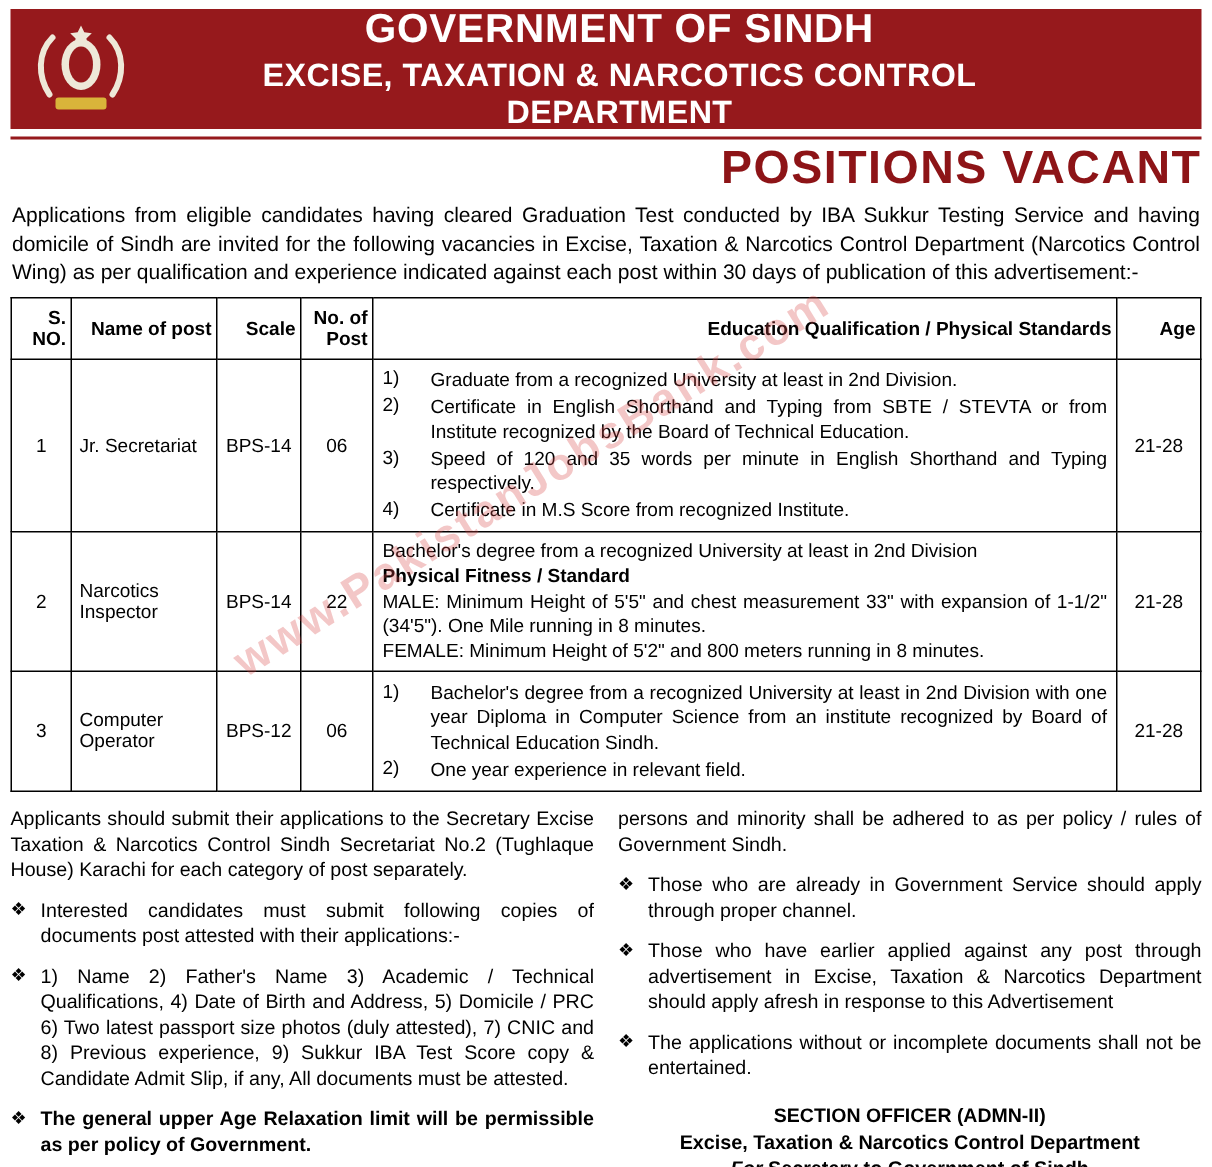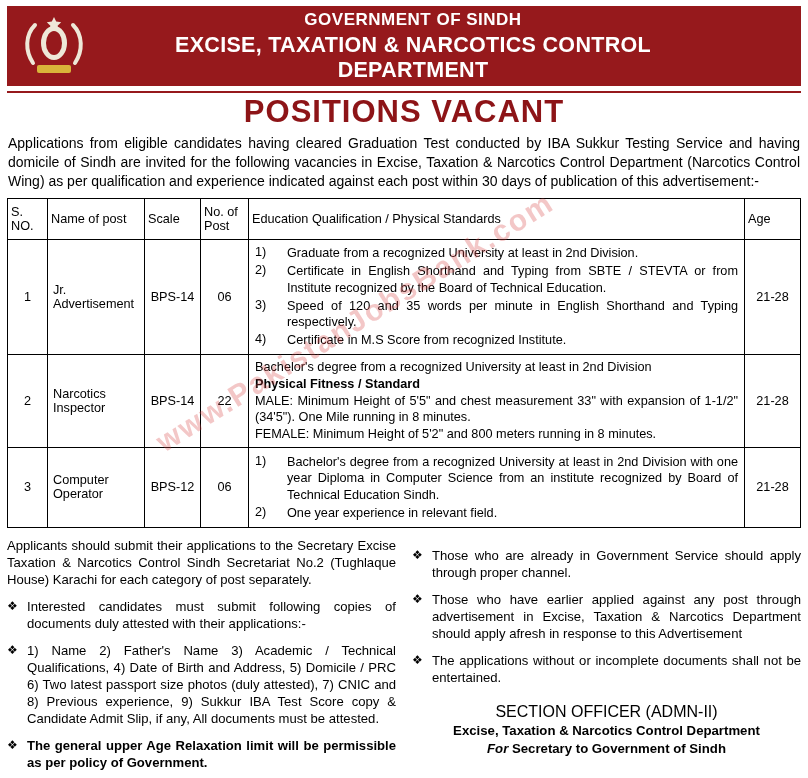--- a/index.html
+++ b/index.html
@@ -13,58 +13,58 @@
   .page { padding:6px 7px 0 7px; }
 
   
   .masthead {
     background:#96191c; color:#fff;
     display:flex; align-items:center;
     height:80px; padding:4px 12px;
   }
   .crest { width:70px; height:70px; flex:0 0 auto; margin-right:8px; }
   .mast-titles { flex:1; text-align:center; padding-right:60px; }
-  .mast-line1 { font-size:17px; font-weight:bold; letter-spacing:0.5px; }
+  .mast-line1 { font-size:27px; font-weight:bold; letter-spacing:0.5px; }
   .mast-line2 { font-size:21.5px; font-weight:bold; letter-spacing:0.3px; margin-top:3px; }
 
   .topline { border-top:2.5px solid #96191c; margin-top:5px; }
 
   .vacant-title {
-    text-align:center; color:#8d1417; font-weight:bold;
+    text-align:right; color:#8d1417; font-weight:bold;
     font-size:31px; letter-spacing:1px; padding:1px 0 3px 0;
   }
 
   .intro { font-size:14px; line-height:1.35; text-align:justify; margin:1px 1px 7px 1px; }
 
   
   table.jobs { width:100%; border-collapse:collapse; border:1.5px solid #000; }
   table.jobs th, table.jobs td {
     border:1px solid #000; padding:3px 5px;
     font-size:12.7px; vertical-align:middle;
   }
-  table.jobs th { text-align:left; font-weight:normal; padding:6px 3px; }
+  table.jobs th { text-align:right; font-weight:bold; padding:6px 3px; }
   td.c { text-align:center; }
   .qual { padding:4px 6px !important; }
   .qi { display:flex; margin:1.5px 0; }
   .qi .num { width:32px; flex:0 0 auto; }
   .qi .txt { flex:1; text-align:justify; line-height:1.3; }
   .qline { text-align:justify; line-height:1.32; }
   .qbold-underline { font-weight:bold; }
   .lead { font-weight:normal; }
 
   
   .cols { display:flex; gap:16px; margin-top:9px; }
   .col { flex:1; font-size:13.1px; line-height:1.3; text-align:justify; }
   .bullet { display:flex; margin-top:10px; }
   .bullet .sym { width:20px; flex:0 0 auto; font-size:12px; padding-top:1px; }
   .bullet .bt { flex:1; }
   .bold { font-weight:bold; }
 
   .sign { text-align:center; margin-top:16px; line-height:1.3; }
-  .s1 { font-weight:normal; font-size:16px; }
+  .s1 { font-weight:bold; font-size:13px; }
   .s2 { font-weight:bold; font-size:13.2px; }
   .s3 { font-weight:bold; font-size:13.2px; }
   .s3 .for-i { font-style:italic; }
 
   .watermark {
     position:absolute; left:150px; top:430px;
     transform:rotate(-32deg); transform-origin:left top;
     font-size:30px; font-weight:bold; color:rgba(216,70,70,0.30);
     letter-spacing:2px; pointer-events:none; white-space:nowrap;
   }
@@ -110,21 +110,21 @@
         <th>Name of post</th>
         <th>Scale</th>
         <th>No. of Post</th>
         <th>Education Qualification / Physical Standards</th>
         <th>Age</th>
       </tr>
     </thead>
     <tbody>
       <tr>
         <td class="c">1</td>
-        <td>Jr. Advertisement</td>
+        <td>Jr. Secretariat</td>
         <td class="c">BPS-14</td>
         <td class="c">06</td>
         <td class="qual">
           <div class="qi">
             <span class="num">1)</span>
             <span class="txt">Graduate from a recognized University at least in 2nd Division.</span>
           </div>
           <div class="qi">
             <span class="num">2)</span>
             <span class="txt">Certificate in English Shorthand and Typing from SBTE / STEVTA or from Institute recognized by the Board of Technical Education.</span>
@@ -173,38 +173,39 @@
     </tbody>
   </table>
 
   <div class="cols">
 
     <div class="col">
       <div>Applicants should submit their applications to the Secretary Excise Taxation &amp; Narcotics Control Sindh Secretariat No.2 (Tughlaque House) Karachi for each category of post separately.</div>
 
       <div class="bullet">
         <span class="sym">❖</span>
-        <span class="bt">Interested candidates must submit following copies of documents duly attested with their applications:-</span>
+        <span class="bt">Interested candidates must submit following copies of documents post attested with their applications:-</span>
       </div>
       <div class="bullet">
         <span class="sym">❖</span>
         <span class="bt">1) Name 2) Father's Name 3) Academic / Technical Qualifications, 4) Date of Birth and Address, 5) Domicile / PRC 6) Two latest passport size photos (duly attested), 7) CNIC and 8) Previous experience, 9) Sukkur IBA Test Score copy &amp; Candidate Admit Slip, if any, All documents must be attested.</span>
       </div>
       <div class="bullet">
         <span class="sym">❖</span>
         <span class="bt bold">The general upper Age Relaxation limit will be permissible as per policy of Government.</span>
       </div>
       <div class="bullet">
         <span class="sym">❖</span>
         <span class="bt">The posts will be filled in on Urban / Rural quota and as per prescribed rules of Government of Sindh.</span>
       </div>
 
     </div>
 
     <div class="col">
+      <div>persons and minority shall be adhered to as per policy / rules of Government Sindh.</div>
 
       <div class="bullet">
         <span class="sym">❖</span>
         <span class="bt">Those who are already in Government Service should apply through proper channel.</span>
       </div>
       <div class="bullet">
         <span class="sym">❖</span>
         <span class="bt">Those who have earlier applied against any post through advertisement in Excise, Taxation &amp; Narcotics Department should apply afresh in response to this Advertisement</span>
       </div>
       <div class="bullet">

